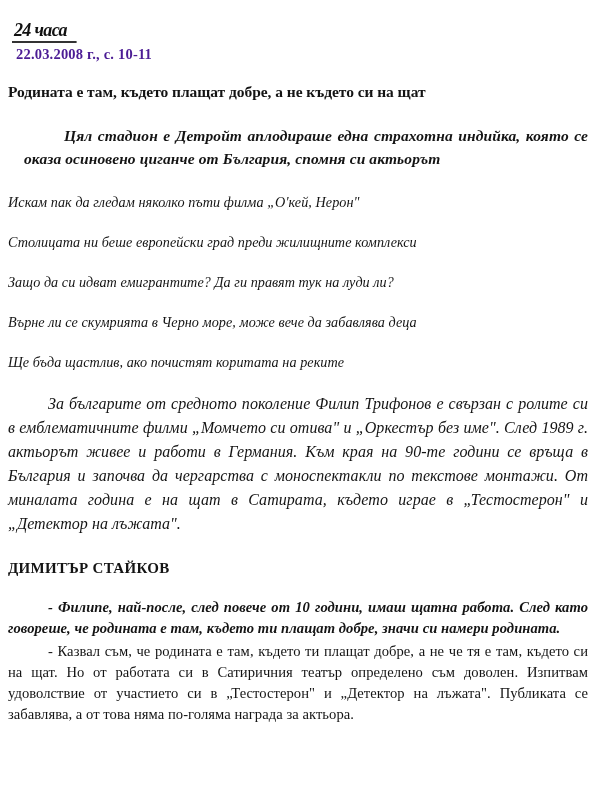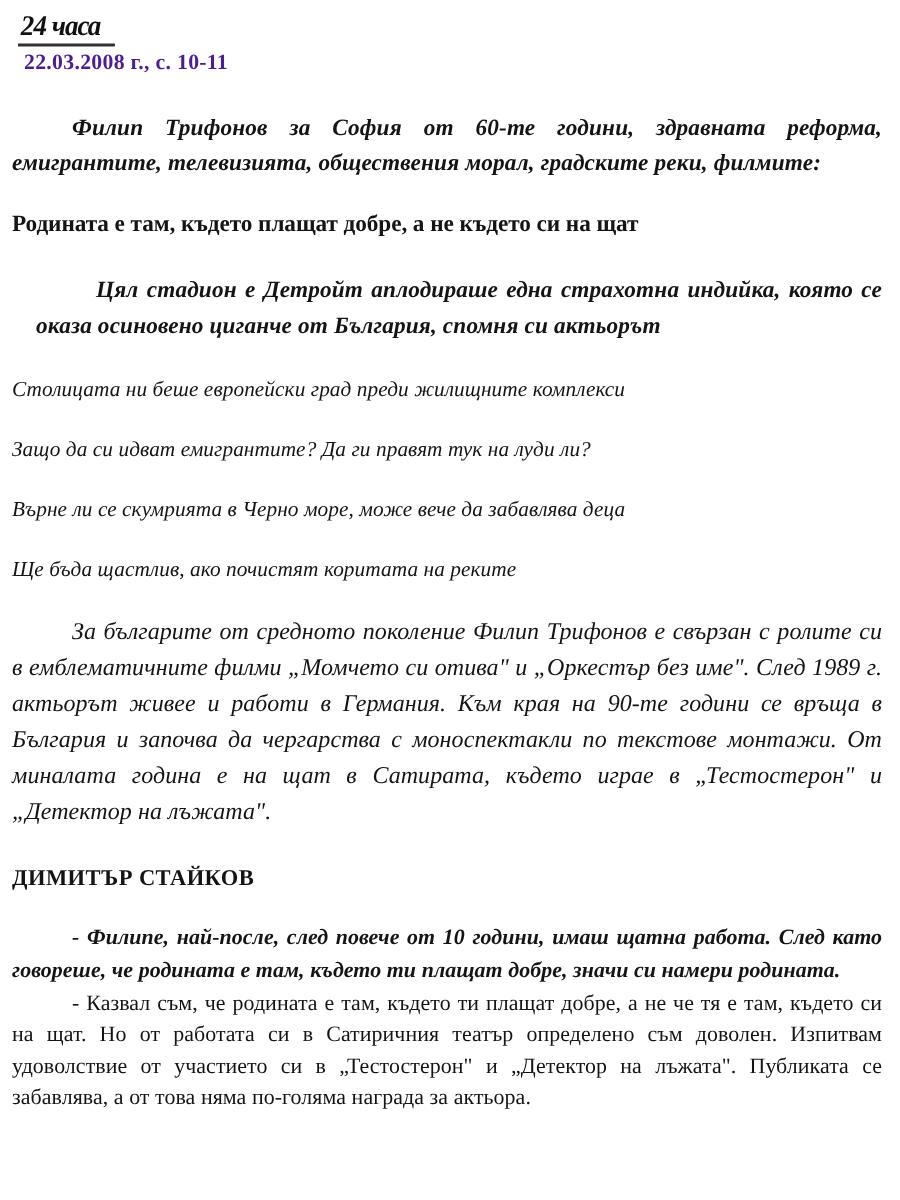--- a/index.html
+++ b/index.html
@@ -13,21 +13,21 @@
     height: 800px;
     overflow: hidden;
     font-family: "Liberation Serif", "DejaVu Serif", serif;
     color: #141414;
     -webkit-font-smoothing: antialiased;
   }
   .page {
     box-sizing: border-box;
     width: 600px;
     height: 800px;
-    padding: 8px 12px 0 8px;
+    padding: 20px 12px 0 8px;
     position: relative;
   }
 
   
   .masthead {
     margin: 0 0 1px 4px;
   }
   .logo {
     display: inline-block;
     font-family: "Liberation Serif", "DejaVu Serif", serif;
@@ -133,27 +133,27 @@
 </head>
 <body>
 
 <div class="page">
 
   <header class="masthead">
     <div class="logo">24 часа</div>
     <div class="issue-date">22.03.2008 г., с. 10-11</div>
   </header>
 
-  <p class="intro">Филип Трифонов за София от 60-те години, здравната реформа, емигрантите, телевизията, обществения морал, градските реки, филмите:</p>
 
   <h1 class="headline">Родината е там, където плащат добре, а не където си на щат</h1>
 
   <p class="deck">Цял стадион е Детройт аплодираше една страхотна индийка, която се оказа осиновено циганче от България, спомня си актьорът</p>
 
   <ul class="bullets">
+    <li>Искам пак да гледам няколко пъти филма „О'кей, Нерон"</li>
     <li>Столицата ни беше европейски град преди жилищните комплекси</li>
     <li>Защо да си идват емигрантите? Да ги правят тук на луди ли?</li>
     <li>Върне ли се скумрията в Черно море, може вече да забавлява деца</li>
     <li>Ще бъда щастлив, ако почистят коритата на реките</li>
   </ul>
 
   <p class="bio">За българите от средното поколение Филип Трифонов е свързан с ролите си в емблематичните филми „Момчето си отива" и „Оркестър без име". След 1989 г. актьорът живее и работи в Германия. Към края на 90-те години се връща в България и започва да чергарства с моноспектакли по текстове монтажи. От миналата година е на щат в Сатирата, където играе в „Тестостерон" и „Детектор на лъжата".</p>
 
   <h2 class="byline">ДИМИТЪР СТАЙКОВ</h2>
 

